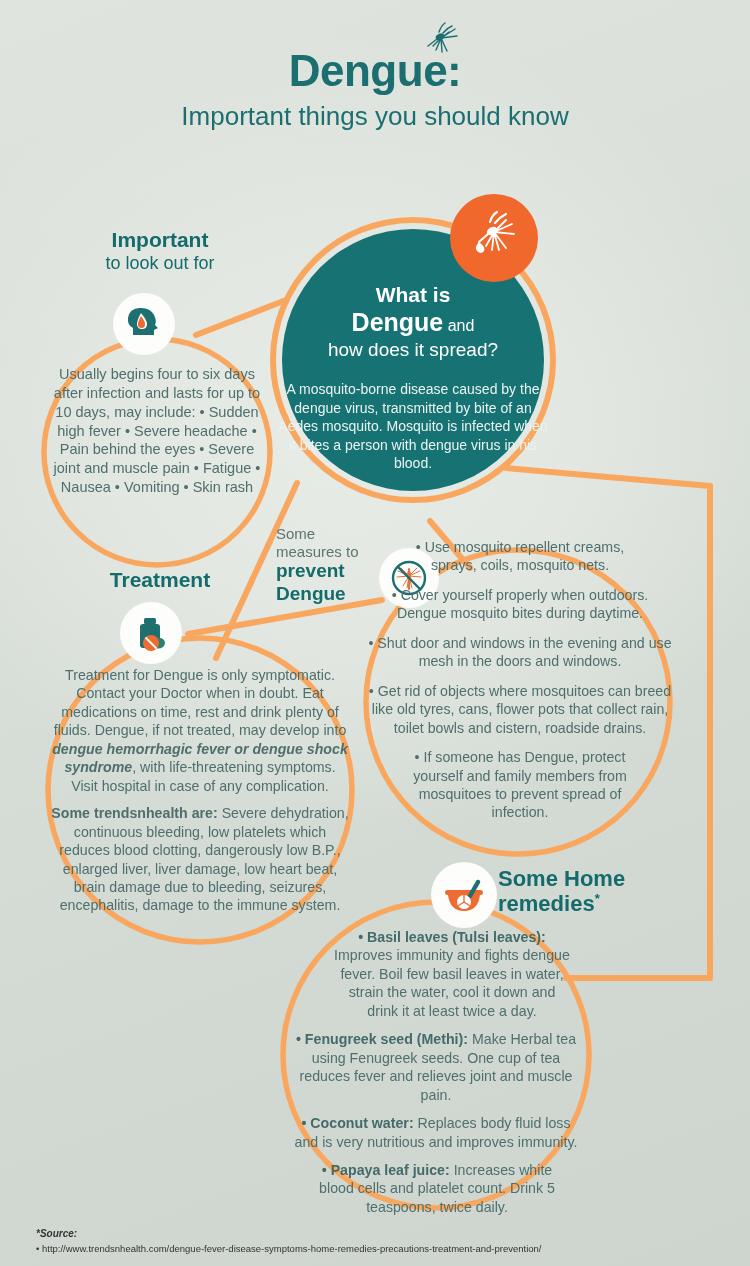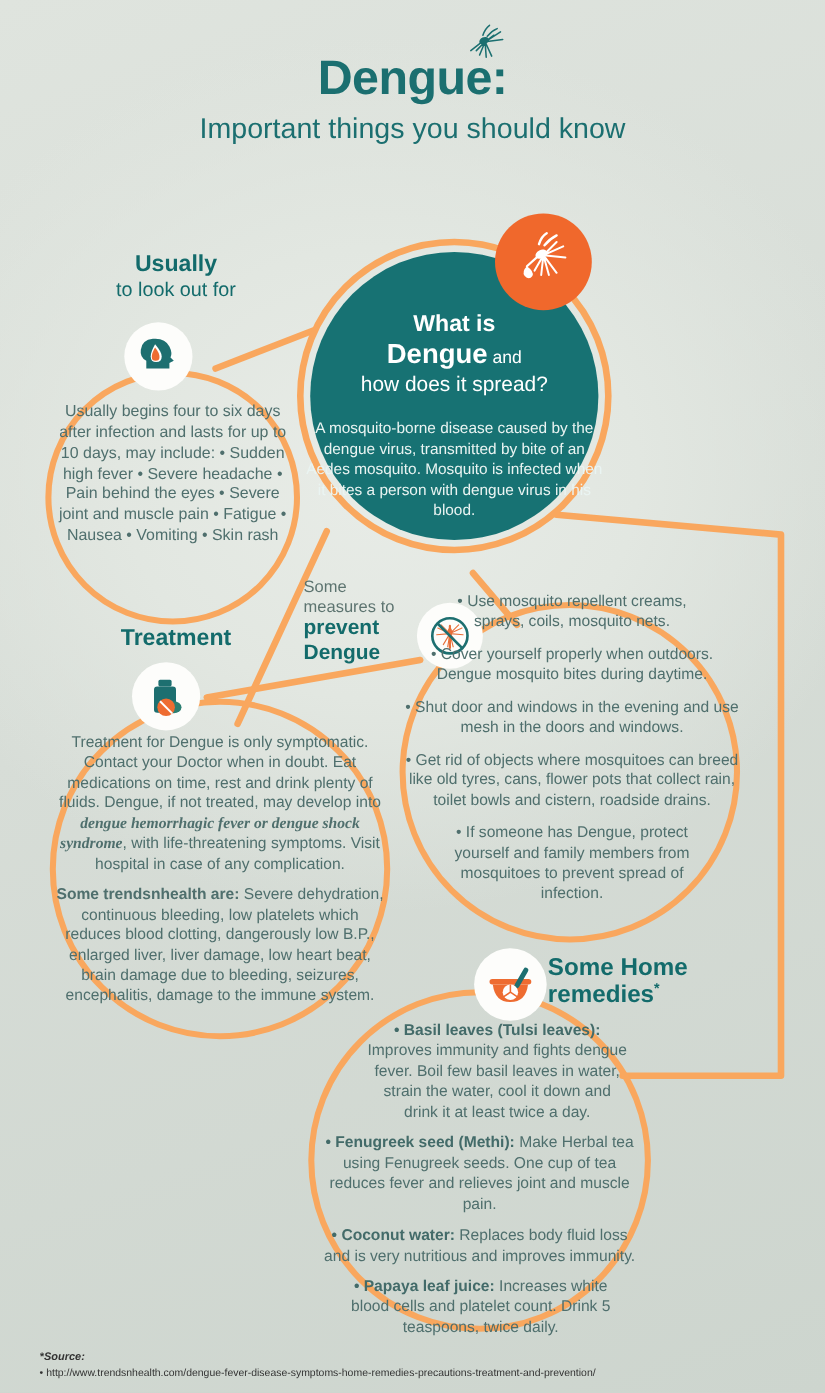--- a/index.html
+++ b/index.html
@@ -58,21 +58,21 @@
   #main-text { top: 380px; left: 278px; width: 270px; font-size: 14px;
                color: #eaf4f2; text-align: center; line-height: 1.33; }
   #main-head { top: 283px; left: 278px; width: 270px; text-align: center; color:#ffffff; }
   #main-head .mh1 { font-size: 21px; font-weight: bold; line-height: 1.18; }
   #main-head .mh2 { font-size: 25px; font-weight: bold; line-height: 1.18; }
   #main-head .mh2 span { font-size: 16px; font-weight: normal; }
   #main-head .mh3 { font-size: 19px; line-height: 1.3; margin-top: 1px; }
 
   #treatment-text { top: 666px; left: 50px; width: 300px; font-size: 14.2px; }
   #treatment-text p { margin-bottom: 9px; }
-  #treatment-text em { font-style: italic; font-weight: bold; font-family: Liberation Serif, serif; }
+  #treatment-text em { font-style: italic; font-weight: bold; }
   #treatment-text b { font-weight: bold; }
 
   #prevent-text { top: 538px; left: 368px; width: 304px; font-size: 14.2px; }
   #prevent-text p { margin-bottom: 11px; }
 
   #remedies-text { top: 928px; left: 300px; width: 272px; font-size: 14.2px; }
   #remedies-text p { margin-bottom: 10px; margin-left: 32px; }
   #remedies-text b { font-weight: bold; color: #436b69; }
 
   
@@ -129,21 +129,21 @@
         </g>
         <ellipse cx="21" cy="17" rx="4.5" ry="3.2" fill="#1b6f70" transform="rotate(-25 21 17)"></ellipse>
         <path d="M18 19 L9 26" stroke="#1b6f70" stroke-width="1.4" fill="none" stroke-linecap="round"></path>
       </svg>
       <div id="title">Dengue:</div>
     </div>
     <div id="subtitle">Important things you should know</div>
   </div>
 
   <div class="tb sec-head" id="symptoms-head">
-    <div class="h1">Usually</div>
+    <div class="h1">Important</div>
     <div class="h2">to look out for</div>
   </div>
 
   <div class="badge" style="left:113px; top:293px; width:62px; height:62px;">
     <svg width="44" height="44" viewBox="0 0 44 44">
       <path d="M11 33 L11 26 Q5 23 6 16 Q7 7 17 6 Q28 5 32 13 Q35 19 33 23 L36 26 L32 28 L32 33 Z" fill="#1d6f70"></path>
       <path d="M19 11 Q25 18 25 22 Q25 27 20 27 Q15 27 15 22 Q15 18 19 11 Z" fill="#ffffff"></path>
       <path d="M19 14 Q23 19 23 22.5 Q23 26 19.5 26 Q16 26 16 22.5 Q16 19 19 14 Z" fill="#ee6c31"></path>
     </svg>
   </div>

